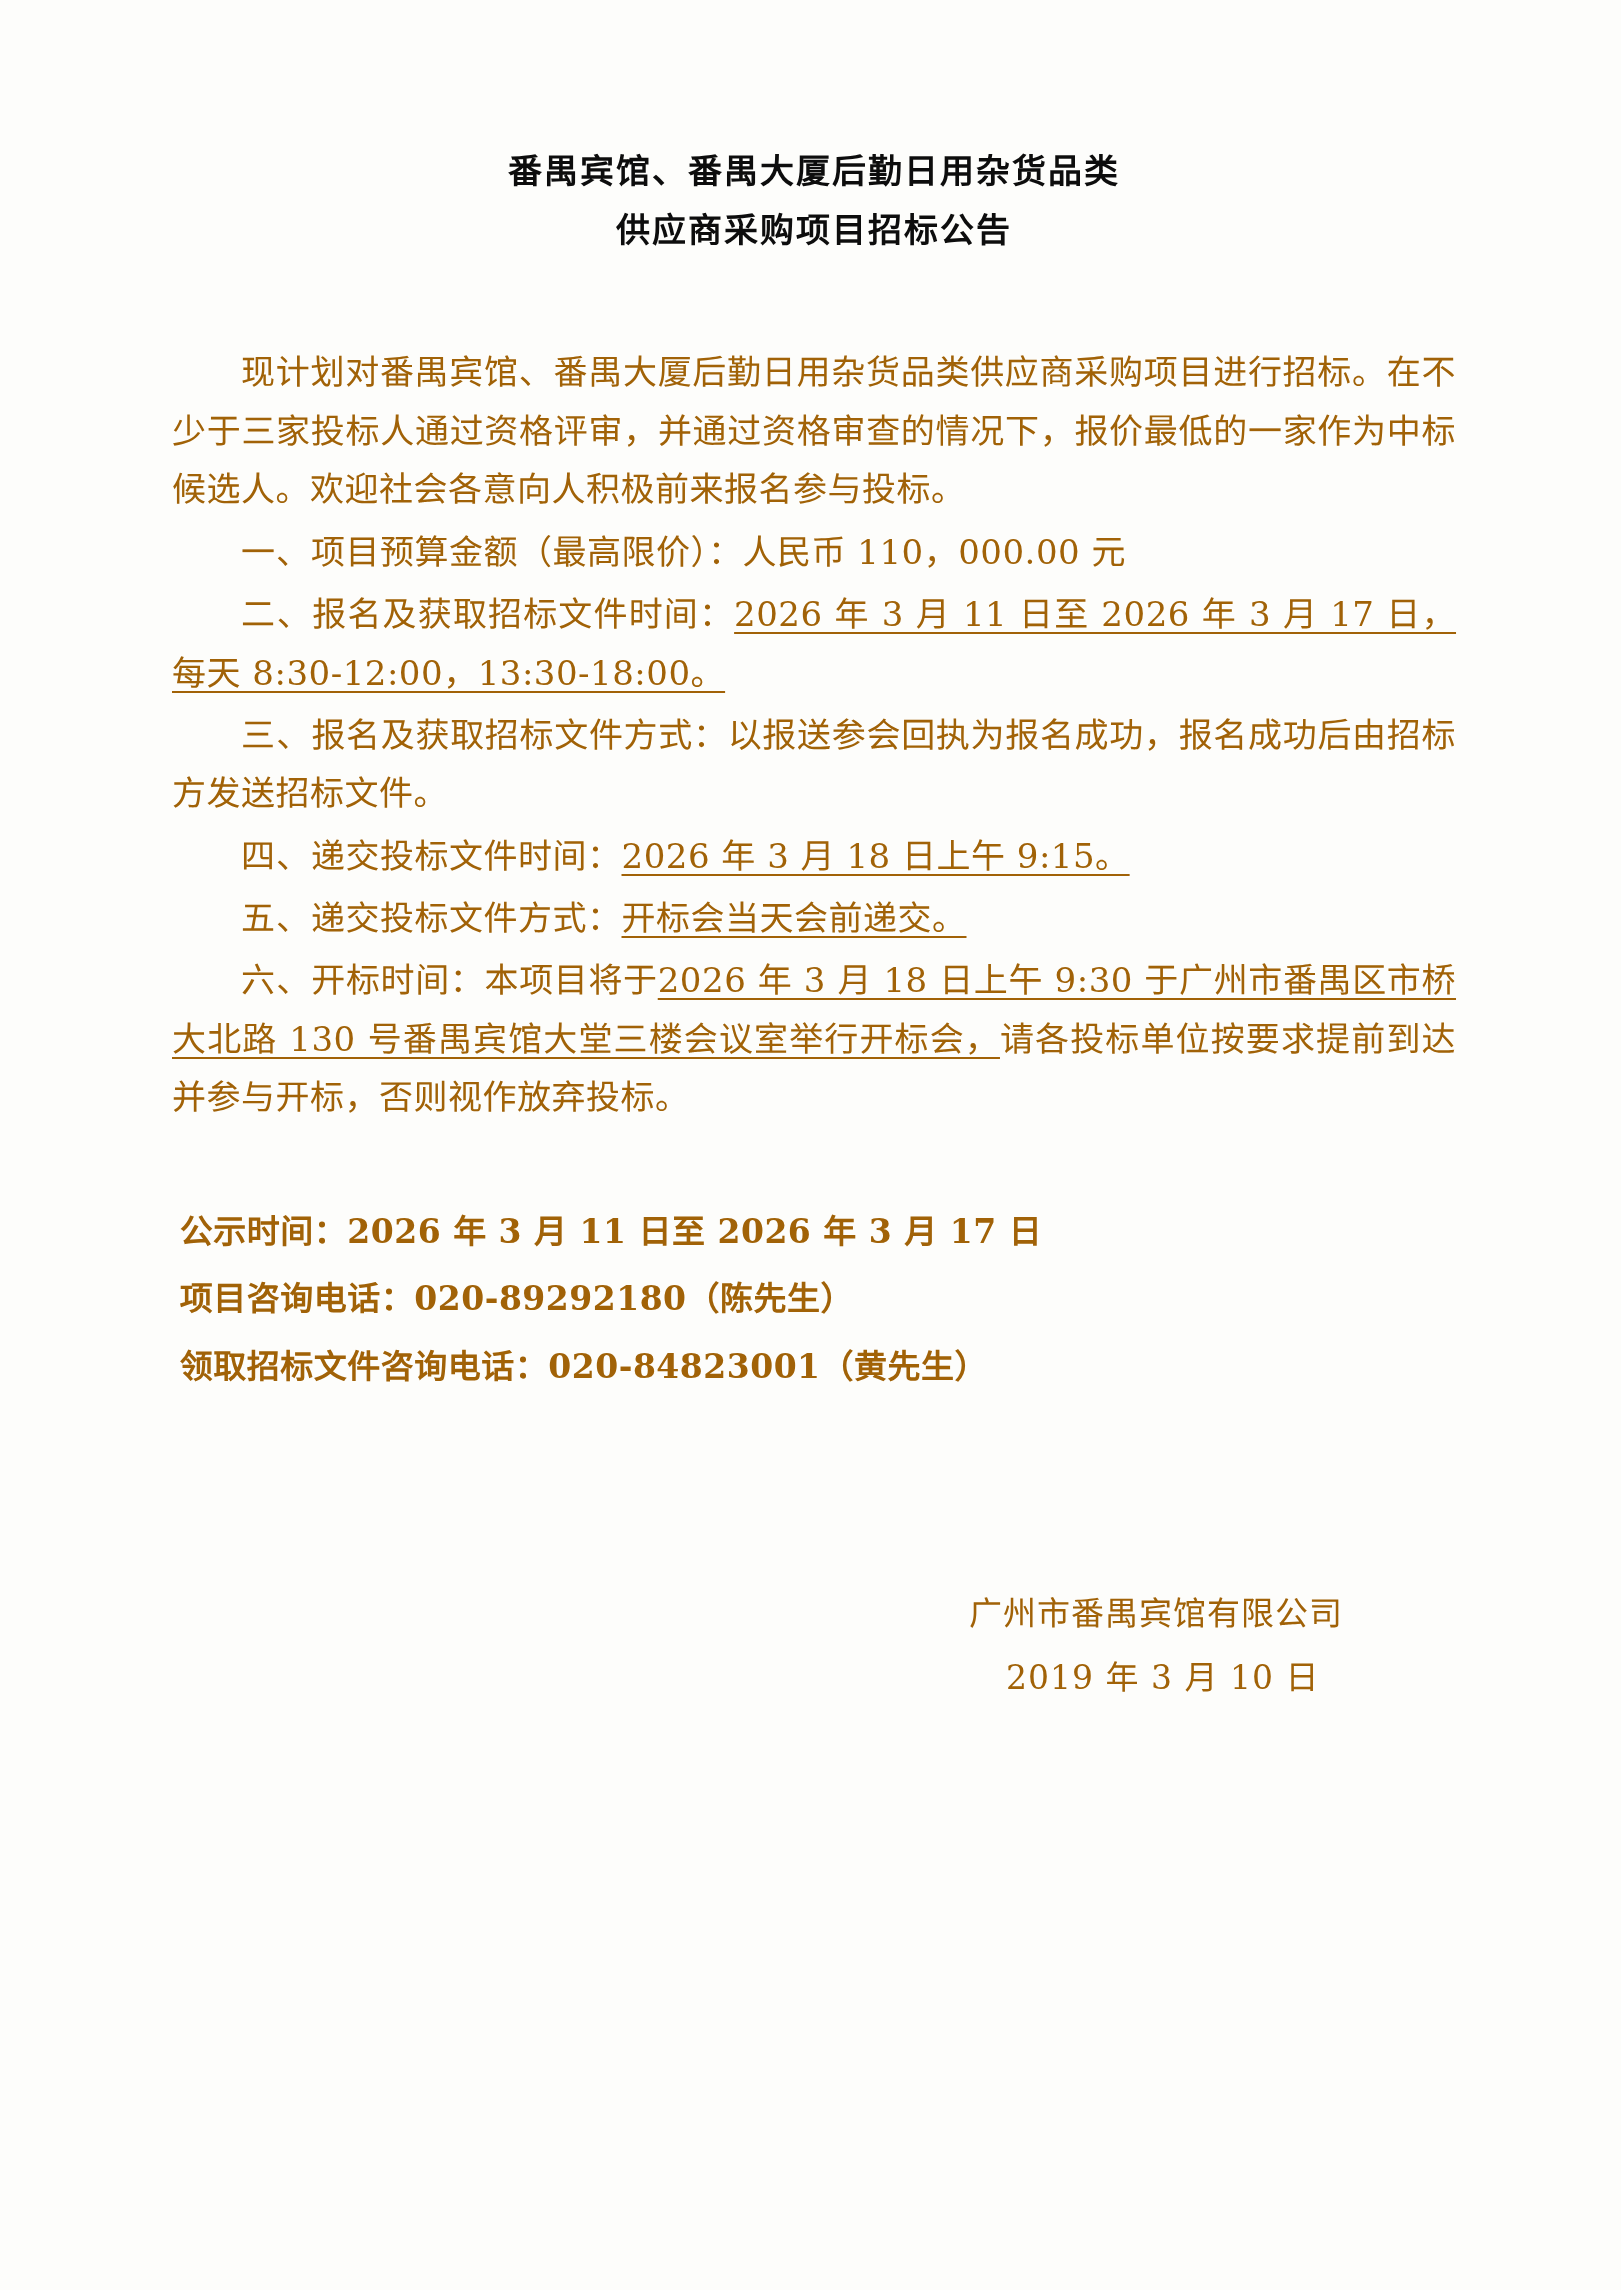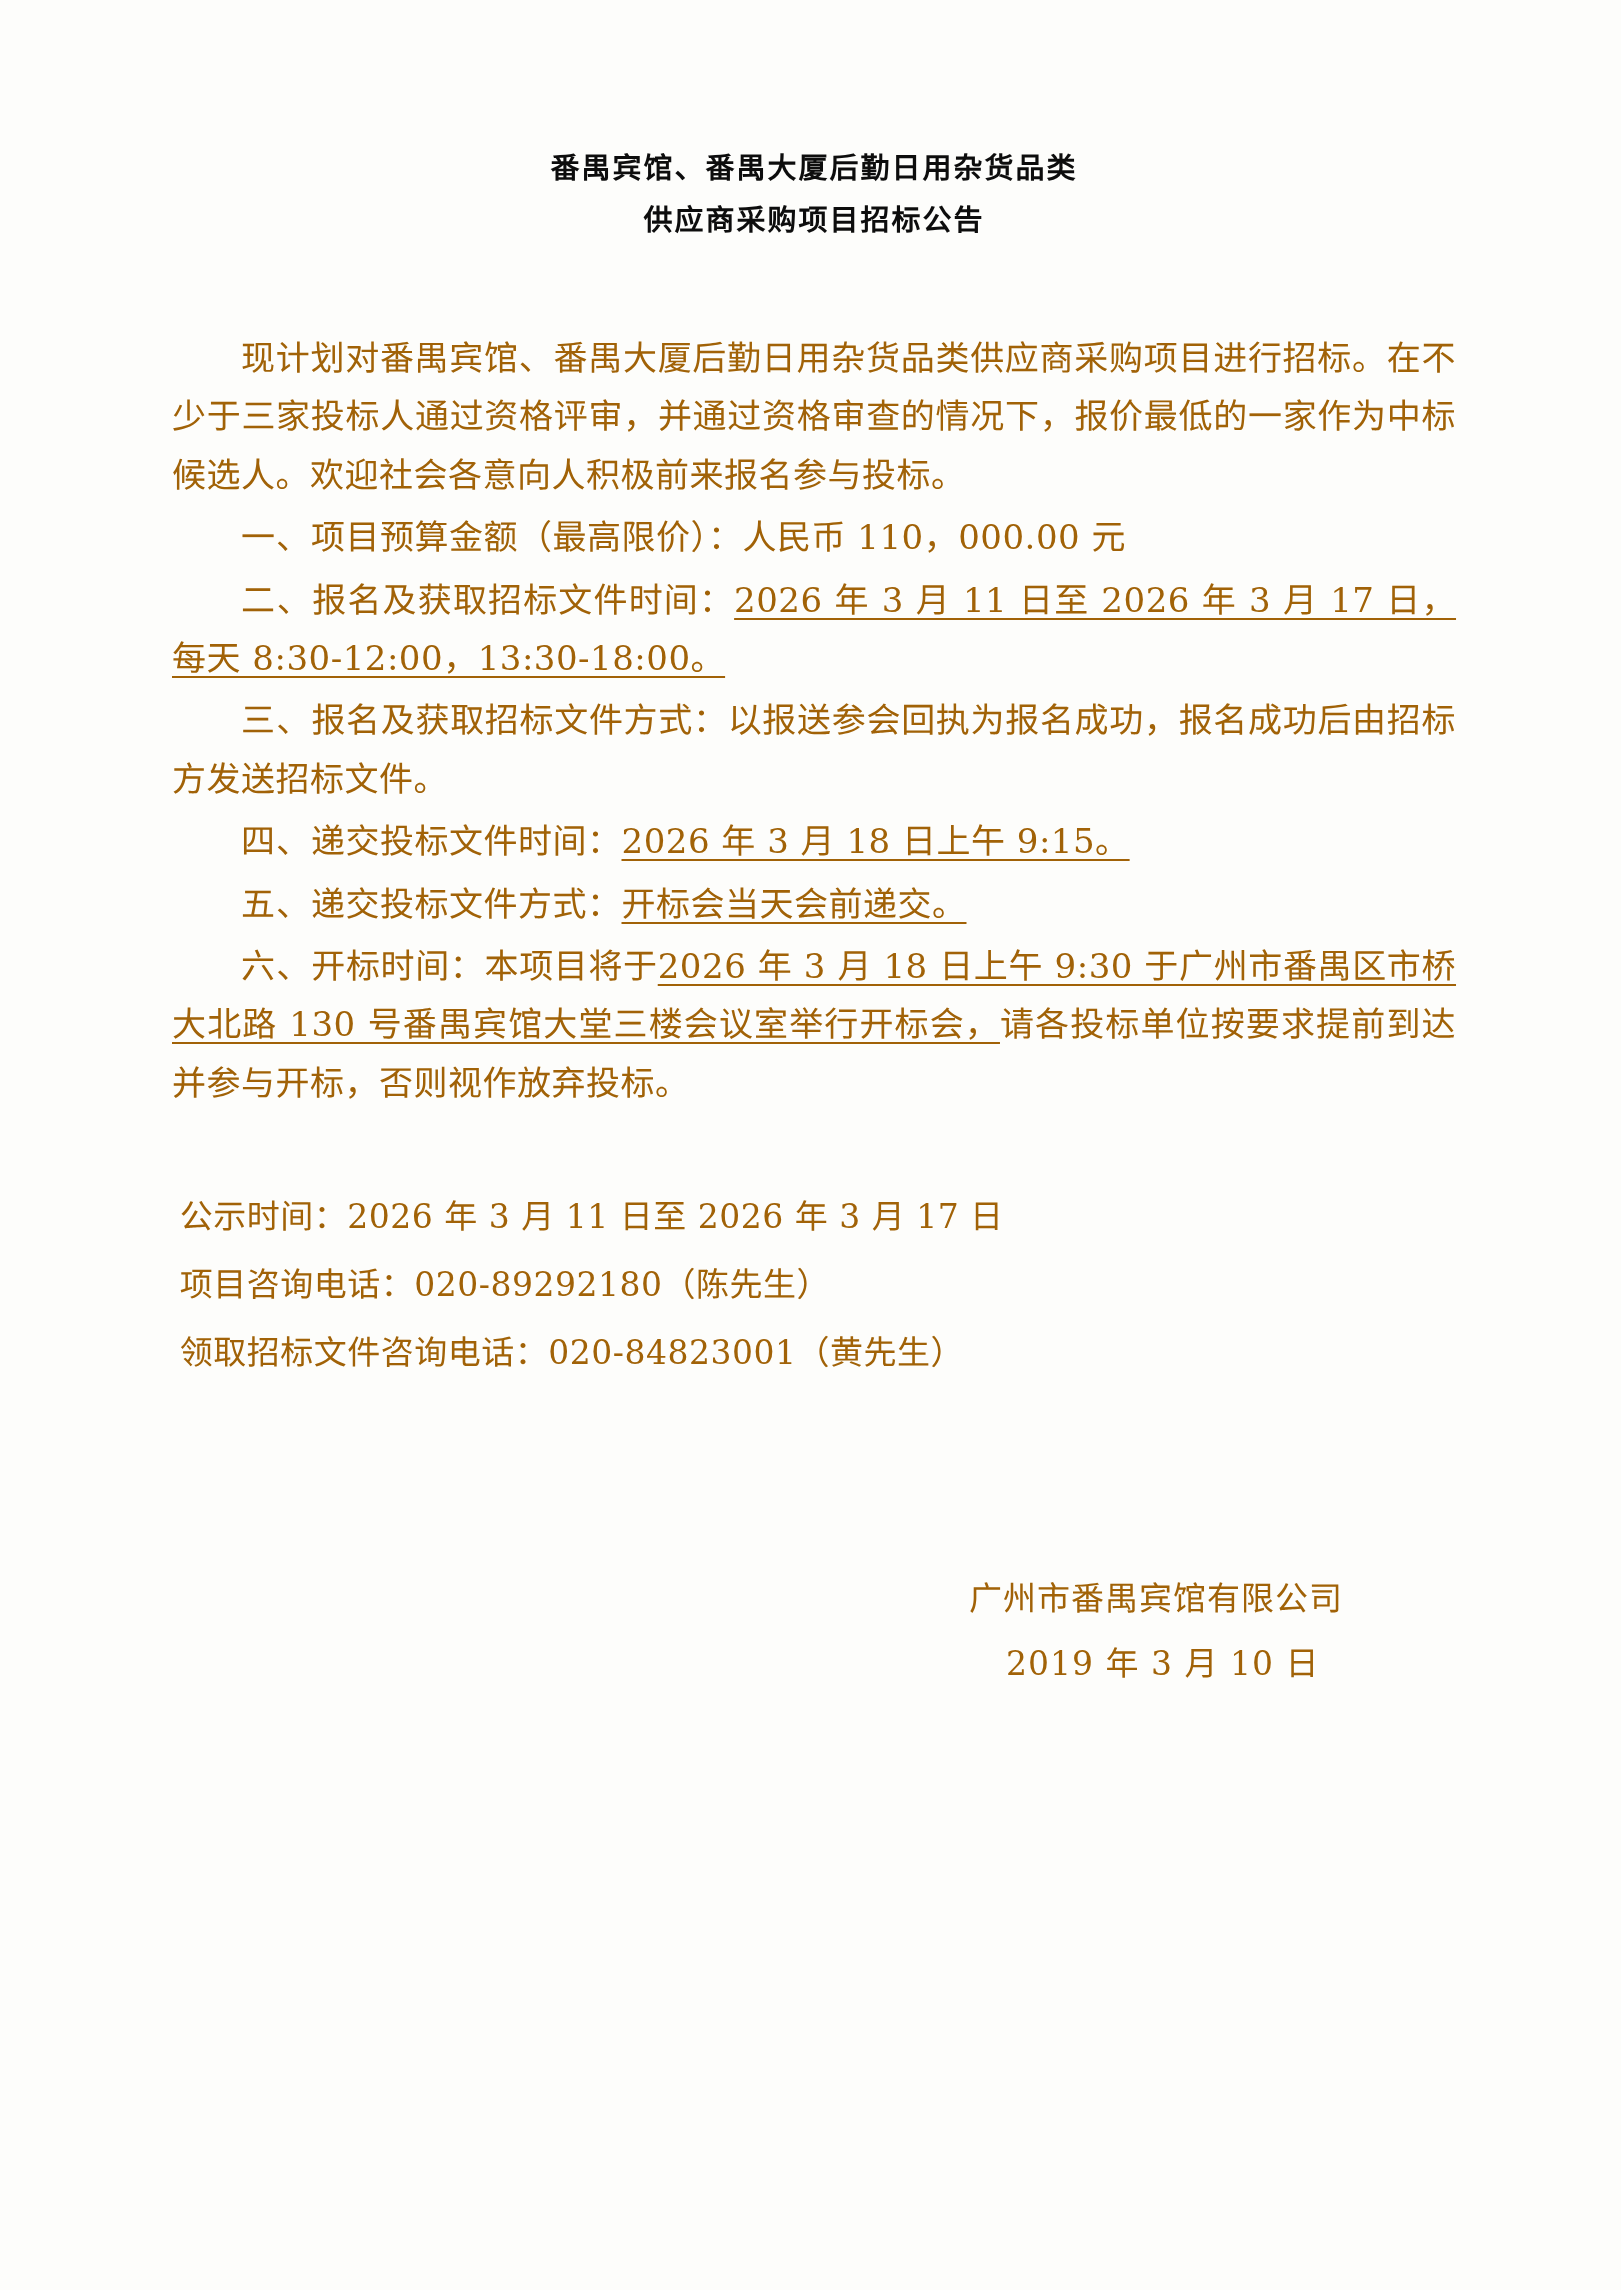--- a/index.html
+++ b/index.html
@@ -25,21 +25,21 @@
   }
   .doc {
     position: absolute;
     left: 172px;
     top: 147px;
     width: 1284px;
   }
   .title {
     text-align: center;
     font-weight: bold;
-    font-size: 29px;
+    font-size: 34px;
     line-height: 1.45;
     letter-spacing: 2px;
     color: #0d0d0d;
     margin: 0 0 0 0;
   }
   .title .line {
     display: block;
   }
   .title .line.second {
     margin-top: 9.8px;
@@ -64,20 +64,21 @@
   .tail {
     margin-top: 71px;
     font-size: 33px;
     line-height: 2.05;
     letter-spacing: 0.5px;
   }
   .tail p {
     margin: 0;
     text-indent: 0;
     padding-left: 7.8px;
+    font-weight: bold;
   }
   .sign {
     margin-top: 181px;
     font-size: 33px;
     line-height: 1.95;
     text-align: right;
     padding-right: 113px;
     letter-spacing: 1px;
   }
   .sign p {

